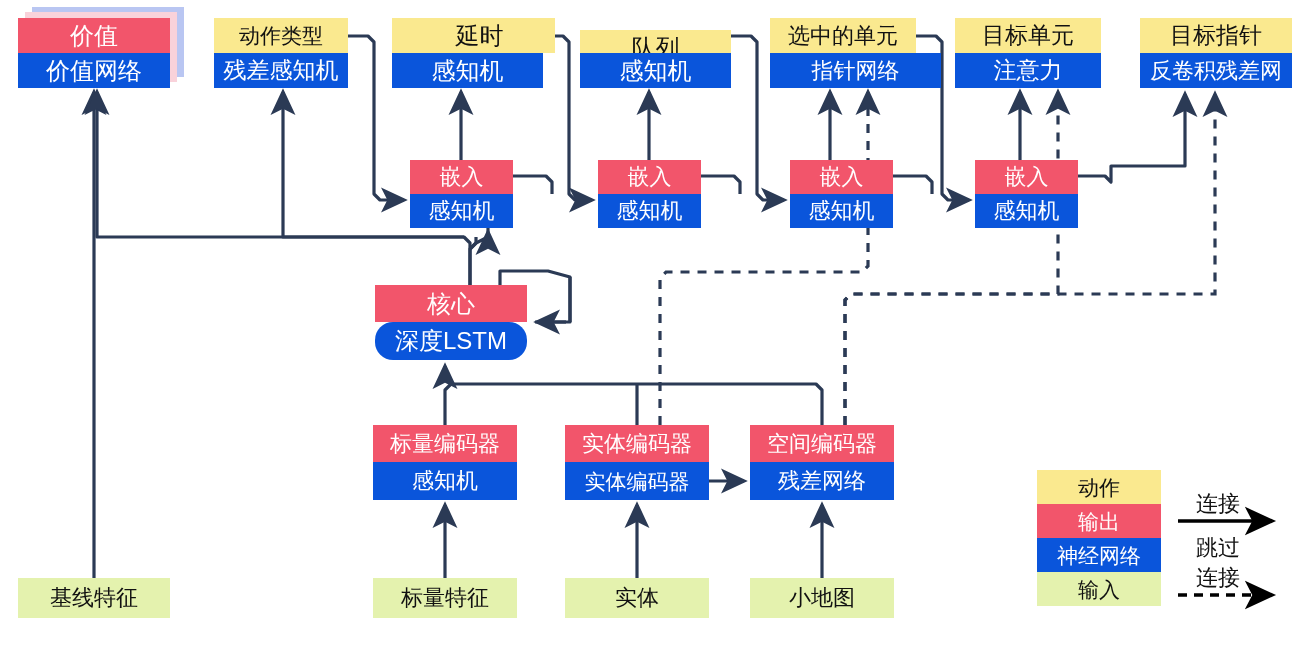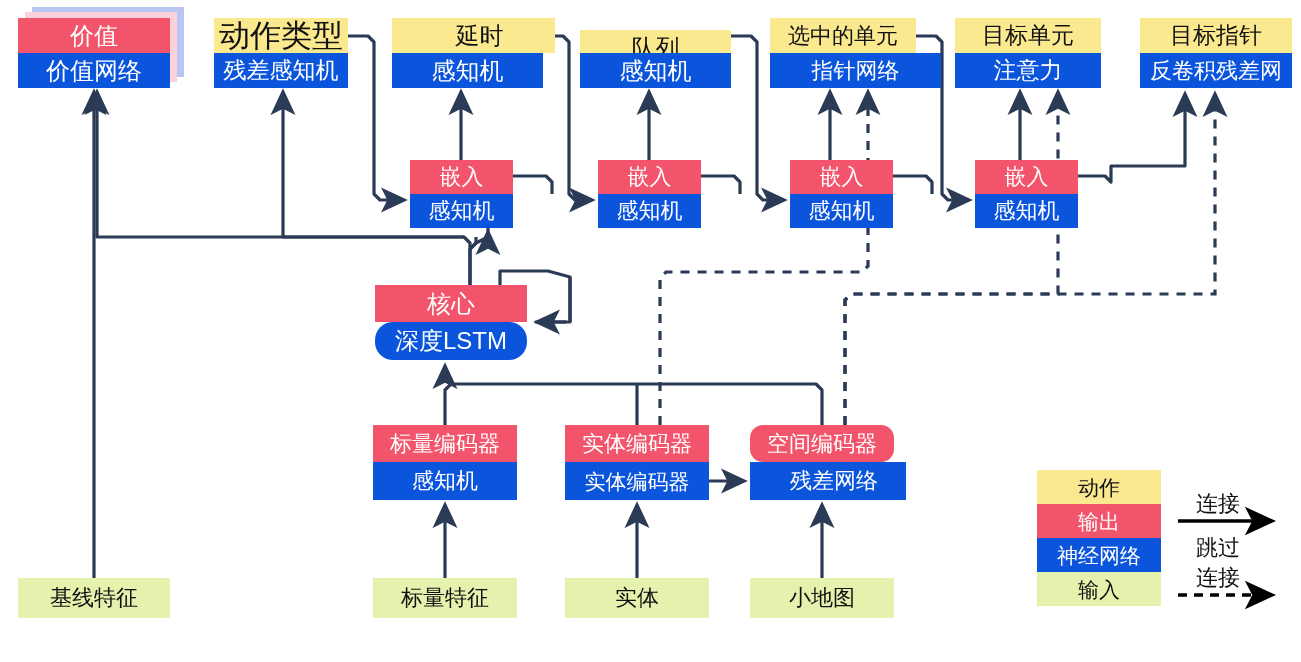--- a/index.html
+++ b/index.html
@@ -86,21 +86,21 @@
   </svg>
 
   <div class="node" style="left:18px;top:18px;width:152px;height:70px;">
     <div class="shadow2" style="left:14px;top:-11px;width:152px;height:70px;background:#B9C6F2;"></div>
     <div class="shadow1" style="left:7px;top:-6px;width:152px;height:70px;background:#F9D2DA;"></div>
     <div class="cell c-output" style="position:absolute;left:0;top:0;width:152px;height:35px;font-size:24px;">价值</div>
     <div class="cell c-nn" style="position:absolute;left:0;top:35px;width:152px;height:35px;font-size:24px;">价值网络</div>
   </div>
 
   <div class="node" style="left:214px;top:18px;width:134px;height:70px;">
-    <div class="cell c-action" style="position:absolute;left:0;top:0;width:134px;height:35px;font-size:31px;">动作类型</div>
+    <div class="cell c-action" style="position:absolute;left:0;top:0;width:134px;height:35px;font-size:21px;">动作类型</div>
     <div class="cell c-nn" style="position:absolute;left:0;top:35px;width:134px;height:35px;font-size:23px;">残差感知机</div>
   </div>
 
   <div class="node" style="left:392px;top:18px;width:151px;height:70px;">
     <div class="cell c-action" style="position:absolute;left:0;top:0;width:151px;height:35px;font-size:24px;padding-left:12px;">延时</div>
     <div class="cell c-nn" style="position:absolute;left:0;top:35px;width:151px;height:35px;font-size:24px;">感知机</div>
   </div>
 
   <div class="node" style="left:580px;top:18px;width:151px;height:70px;">
     <div class="cell c-action" style="position:absolute;left:0;top:0;width:151px;height:35px;font-size:24px;margin-top:12px;">队列</div>
@@ -146,22 +146,22 @@
 
   <div class="node" style="left:373px;top:425px;width:144px;height:75px;">
     <div class="cell c-output" style="position:absolute;left:0;top:0;width:144px;height:37px;font-size:22px;">标量编码器</div>
     <div class="cell c-nn" style="position:absolute;left:0;top:37px;width:144px;height:38px;font-size:22px;">感知机</div>
   </div>
   <div class="node" style="left:565px;top:425px;width:144px;height:75px;">
     <div class="cell c-output" style="position:absolute;left:0;top:0;width:144px;height:37px;font-size:22px;">实体编码器</div>
     <div class="cell c-nn" style="position:absolute;left:0;top:37px;width:144px;height:38px;font-size:21px;">实体编码器</div>
   </div>
   <div class="node" style="left:750px;top:425px;width:144px;height:75px;">
-    <div class="cell c-output" style="position:absolute;left:0;top:0;width:144px;height:37px;font-size:22px;border-radius:13px;">空间编码器</div>
-    <div class="cell c-nn" style="position:absolute;left:0;top:37px;width:144px;height:38px;font-size:22px;padding-left:12px;">残差网络</div>
+    <div class="cell c-output" style="position:absolute;left:0;top:0;width:144px;height:37px;font-size:22px;">空间编码器</div>
+    <div class="cell c-nn" style="position:absolute;left:0;top:37px;width:144px;height:38px;font-size:22px;">残差网络</div>
   </div>
 
   <div class="node cell c-input" style="left:18px;top:578px;width:152px;height:40px;font-size:22px;">基线特征</div>
   <div class="node cell c-input" style="left:373px;top:578px;width:144px;height:40px;font-size:22px;">标量特征</div>
   <div class="node cell c-input" style="left:565px;top:578px;width:144px;height:40px;font-size:22px;">实体</div>
   <div class="node cell c-input" style="left:750px;top:578px;width:144px;height:40px;font-size:22px;">小地图</div>
 
   <div class="legend-box" style="left:1037px;top:470px;width:124px;height:136px;">
     <div class="cell c-action" style="position:absolute;left:0;top:0;width:124px;height:34px;font-size:21px;">动作</div>
     <div class="cell c-output" style="position:absolute;left:0;top:34px;width:124px;height:34px;font-size:21px;">输出</div>

